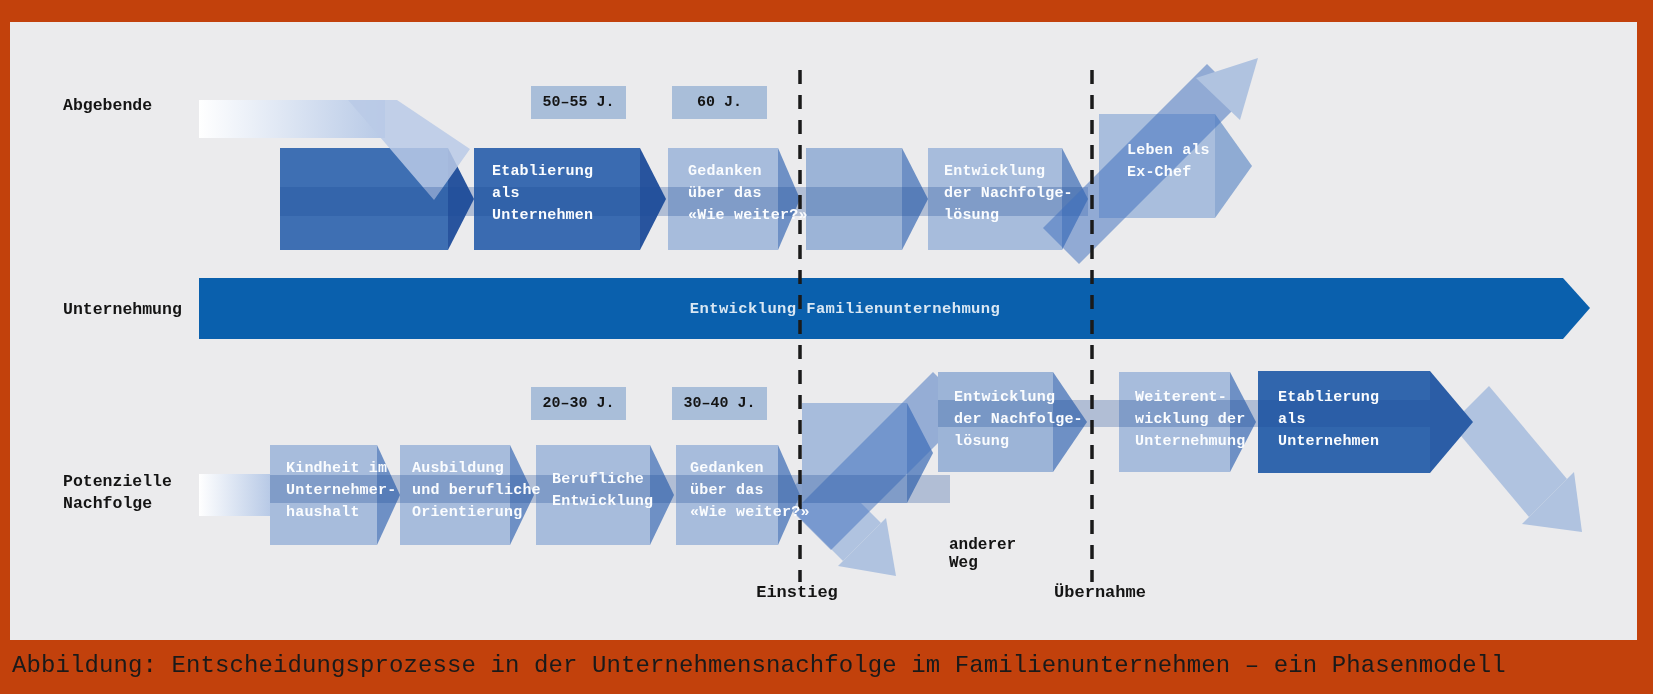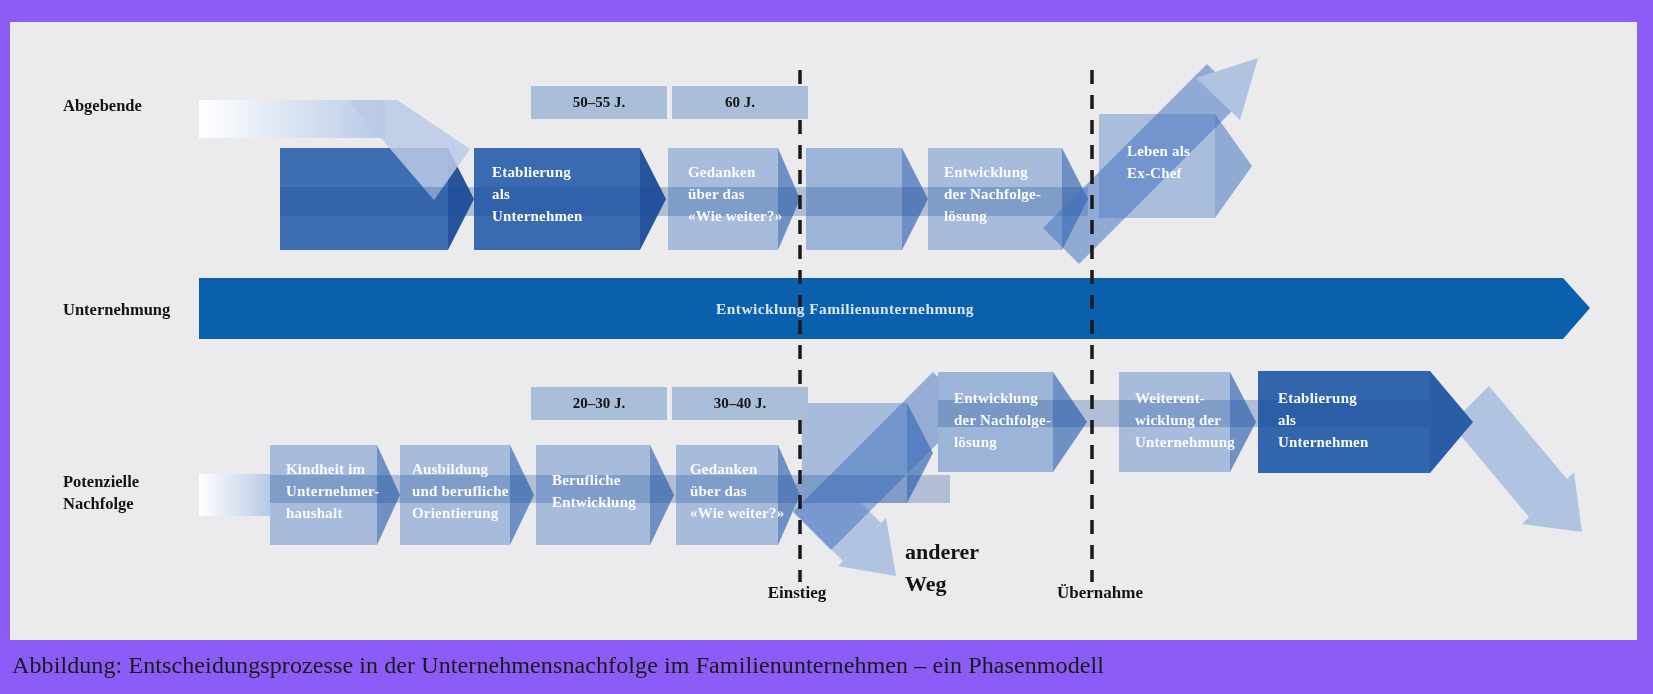--- a/index.html
+++ b/index.html
@@ -1,27 +1,27 @@
 <!DOCTYPE html>
 <html><head>
 <meta charset="utf-8">
 <style>
   html,body{margin:0;padding:0;background:#ffffff;}
   #stage{position:relative;width:1653px;height:694px;overflow:hidden;
-         font-family:Liberation Serif, serif;background:#8b5cf6;}
+         font-family:Liberation Mono, monospace;background:#c2410c;}
   #diagram-svg{position:absolute;left:0;top:0;}
   .t{position:absolute;white-space:pre-line;}
   .phase-label{font-size:15px;font-weight:bold;color:#fafcfe;line-height:22px;letter-spacing:.2px;}
   .row-label{font-size:16.5px;font-weight:bold;color:#141414;line-height:22px;}
-  .age-box{position:absolute;width:136px;height:33px;background:#A9BED9;
+  .age-box{position:absolute;width:95px;height:33px;background:#A9BED9;
            display:flex;align-items:center;justify-content:center;
            font-size:15px;font-weight:bold;color:#141414;}
   .milestone-label{font-size:17px;font-weight:bold;color:#141414;transform:translateX(-50%);}
   .bar-label{font-size:15.5px;font-weight:bold;color:#D9E7F3;letter-spacing:.4px;transform:translate(-50%,-50%);white-space:nowrap;}
-  .alt-label{font-size:22px;font-weight:bold;color:#141414;line-height:32px;}
+  .alt-label{font-size:16px;font-weight:bold;color:#141414;line-height:18px;margin-left:44px;}
   .caption{font-size:24px;color:#1a1a1a;letter-spacing:.1px;}
 </style>
 </head>
 <body>
 
 <div id="stage">
 
   <svg id="diagram-svg" width="1653" height="694" viewBox="0 0 1653 694">
     <defs>
       <linearGradient id="fadeIn" x1="0" y1="0" x2="1" y2="0">

